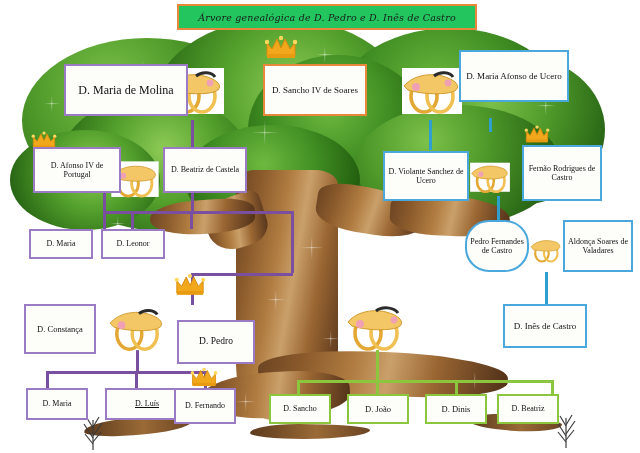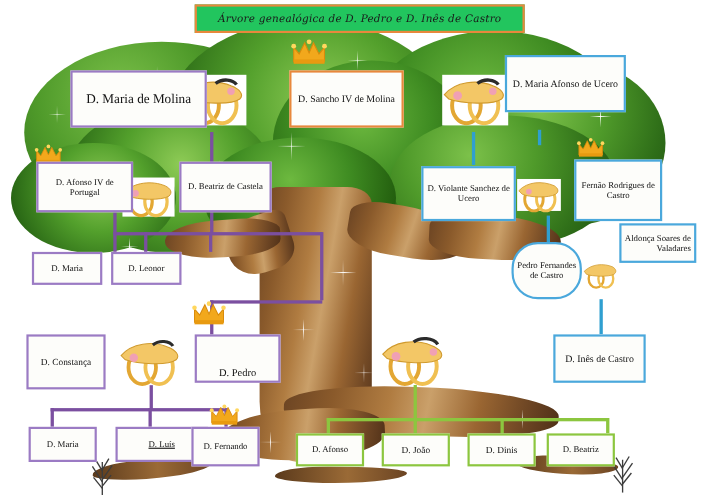--- a/index.html
+++ b/index.html
@@ -267,21 +267,21 @@
       <circle cx="31" cy="8" r="2.2" fill="#ffd75e"></circle>
   </svg>
 
   <div id="title">Árvore genealógica de D. Pedro e D. Inês de Castro</div>
 
   <div class="node b-purple" style="left:64px; top:64px;  width:124px; height:52px; font-size:12px;">
     <span>D. Maria de Molina</span>
     </div>
 
   <div class="node b-orange" style="left:263px;top:64px;  width:104px; height:52px; font-size:9px;">
-    <span>D. Sancho IV de Molina</span>
+    <span>D. Sancho IV de Soares</span>
     </div>
 
   <div class="node b-blue" style="left:459px;top:50px;  width:110px; height:52px; font-size:9px;">
     <span>D. Maria Afonso de Ucero</span>
     </div>
 
   <div class="node b-purple" style="left:33px; top:147px; width:88px;  height:46px; font-size:8px;">
     <span>D. Afonso IV de Portugal</span>
     </div>
 
@@ -302,50 +302,50 @@
     </div>
 
   <div class="node b-purple" style="left:101px;top:229px; width:64px;  height:30px; font-size:8px;">
     <span>D. Leonor</span>
     </div>
 
   <div class="node b-blue" style="left:465px;top:220px; width:64px;  height:52px; font-size:8px;border-radius:24px;">
     <span>Pedro Fernandes de Castro</span>
     </div>
 
-  <div class="node b-blue" style="left:563px;top:203px; width:70px;  height:36px; font-size:8px;text-align:right;">
+  <div class="node b-blue" style="left:563px;top:220px; width:70px;  height:52px; font-size:8px;">
     <span>Aldonça Soares de Valadares</span>
     </div>
 
   <div class="node b-blue" style="left:503px;top:304px; width:84px;  height:44px; font-size:9px;">
     <span>D. Inês de Castro</span>
     </div>
 
   <div class="node b-purple" style="left:24px; top:304px; width:72px;  height:50px; font-size:8.5px;">
     <span>D. Constança</span>
     </div>
 
-  <div class="node b-purple" style="left:177px;top:304px; width:78px;  height:44px; font-size:9.5px;align-items:flex-end;">
+  <div class="node b-purple" style="left:177px;top:320px; width:78px;  height:44px; font-size:9.5px;">
     <span>D. Pedro</span>
     </div>
 
   <div class="node b-purple" style="left:26px; top:388px; width:62px;  height:32px; font-size:8px;">
     <span>D. Maria</span>
     </div>
 
   <div class="node b-purple" style="left:105px;top:388px; width:84px;  height:32px; font-size:8px;text-decoration:underline;">
     <span>D. Luís</span>
     </div>
 
   <div class="node b-purple" style="left:174px;top:388px; width:62px;  height:36px; font-size:8px;">
     <span>D. Fernando</span>
     </div>
 
   <div class="node b-green" style="left:269px;top:394px; width:62px;  height:30px; font-size:8px;">
-    <span>D. Afonso</span>
+    <span>D. Sancho</span>
     </div>
 
   <div class="node b-green" style="left:347px;top:394px; width:62px;  height:30px; font-size:8.5px;">
     <span>D. João</span>
     </div>
 
   <div class="node b-green" style="left:425px;top:394px; width:62px;  height:30px; font-size:8.5px;">
     <span>D. Dinis</span>
     </div>
 

